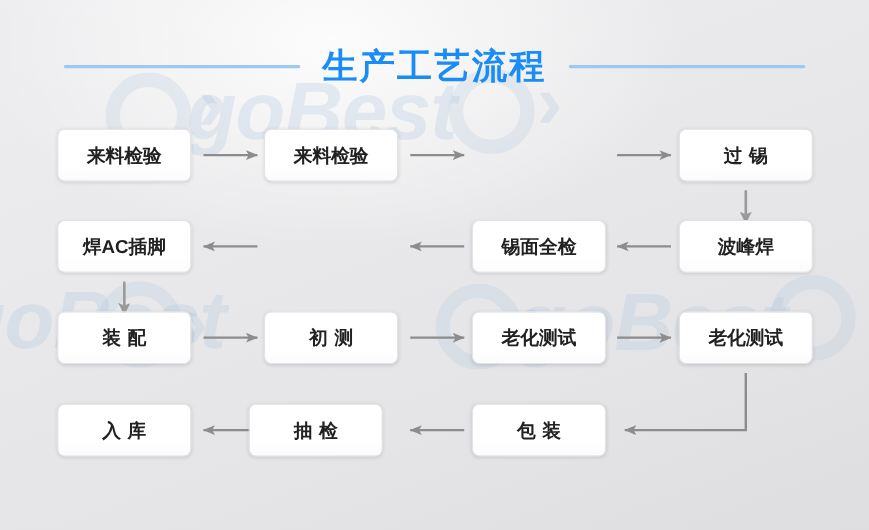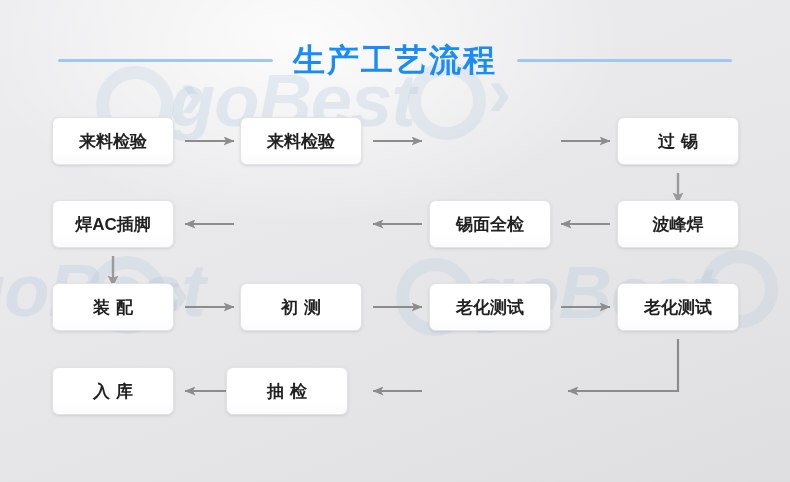--- a/index.html
+++ b/index.html
@@ -233,14 +233,17 @@
   <div class="node" style="left:617px;top:283px;">
     <span>老化测试</span>
   </div>
 
   <div class="node sp" style="left:52px;top:367px;">
     <span>入库</span>
   </div>
   <div class="node sp" style="left:226px;top:367px;">
     <span>抽检</span>
   </div>
+  <div class="node sp" style="left:429px;top:367px;">
+    <span>包装</span>
+  </div>
 
 </div>
 
 </body></html>

